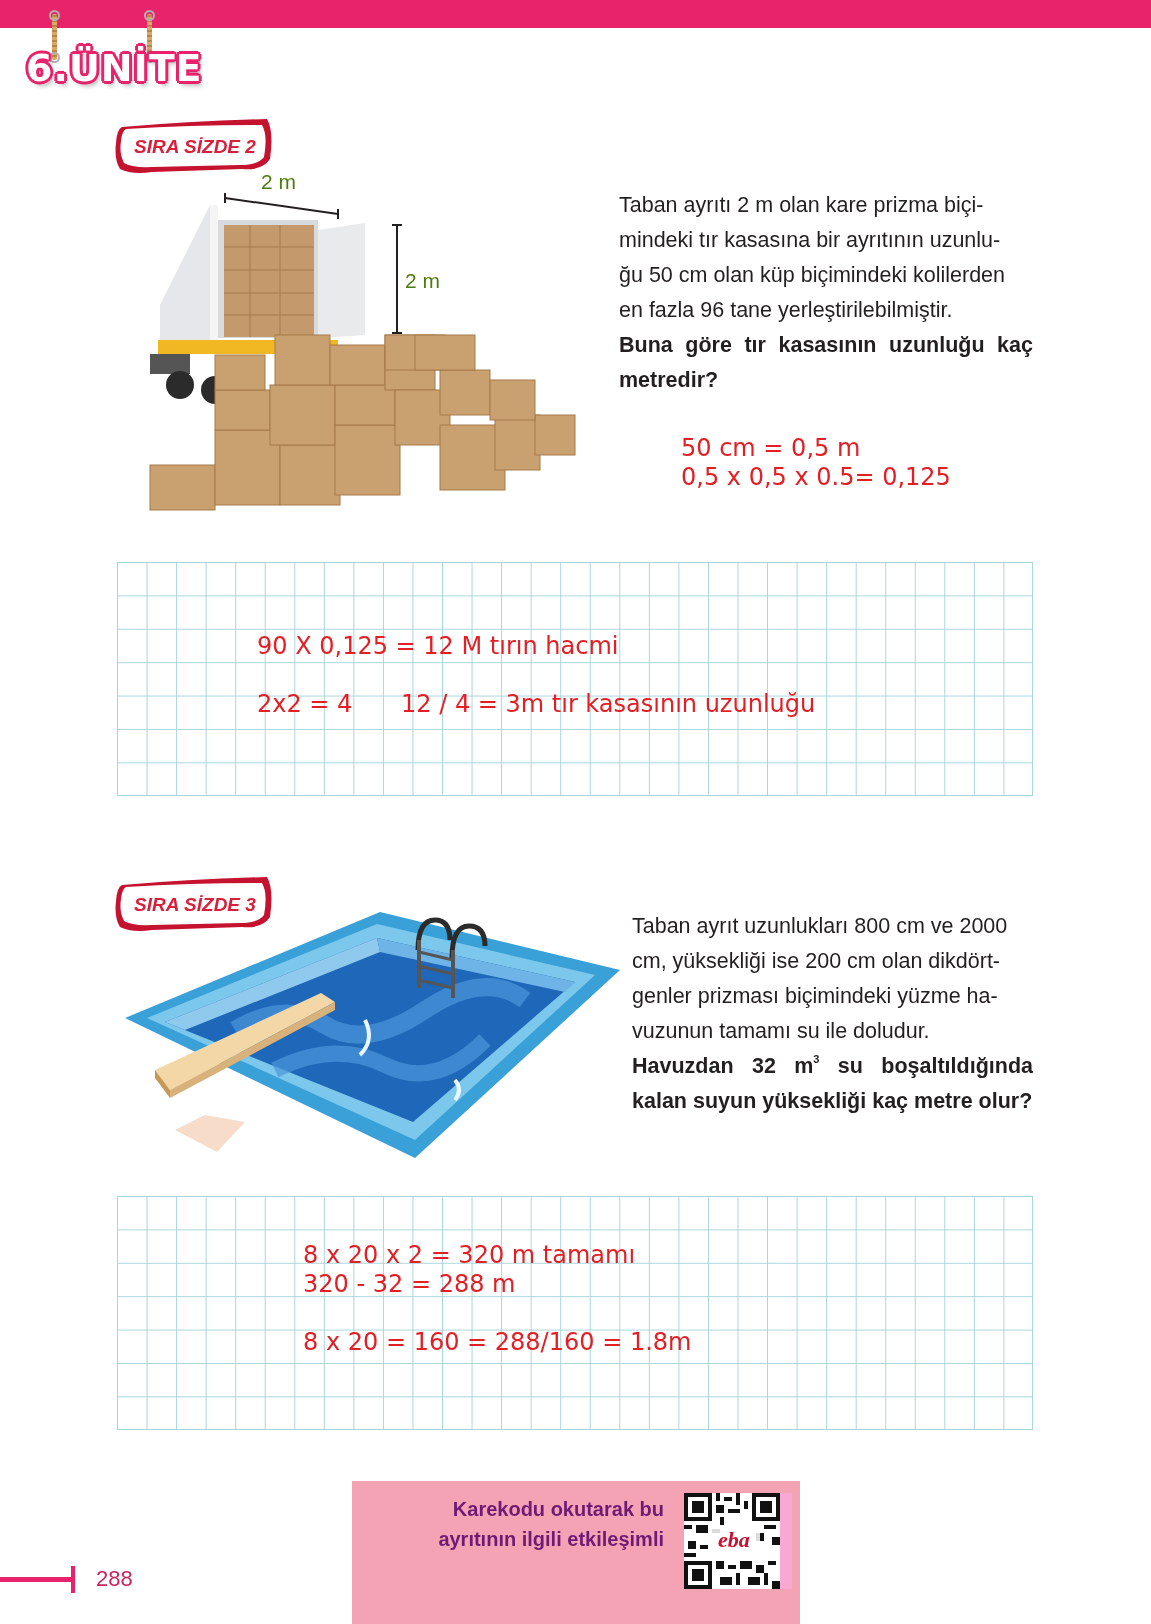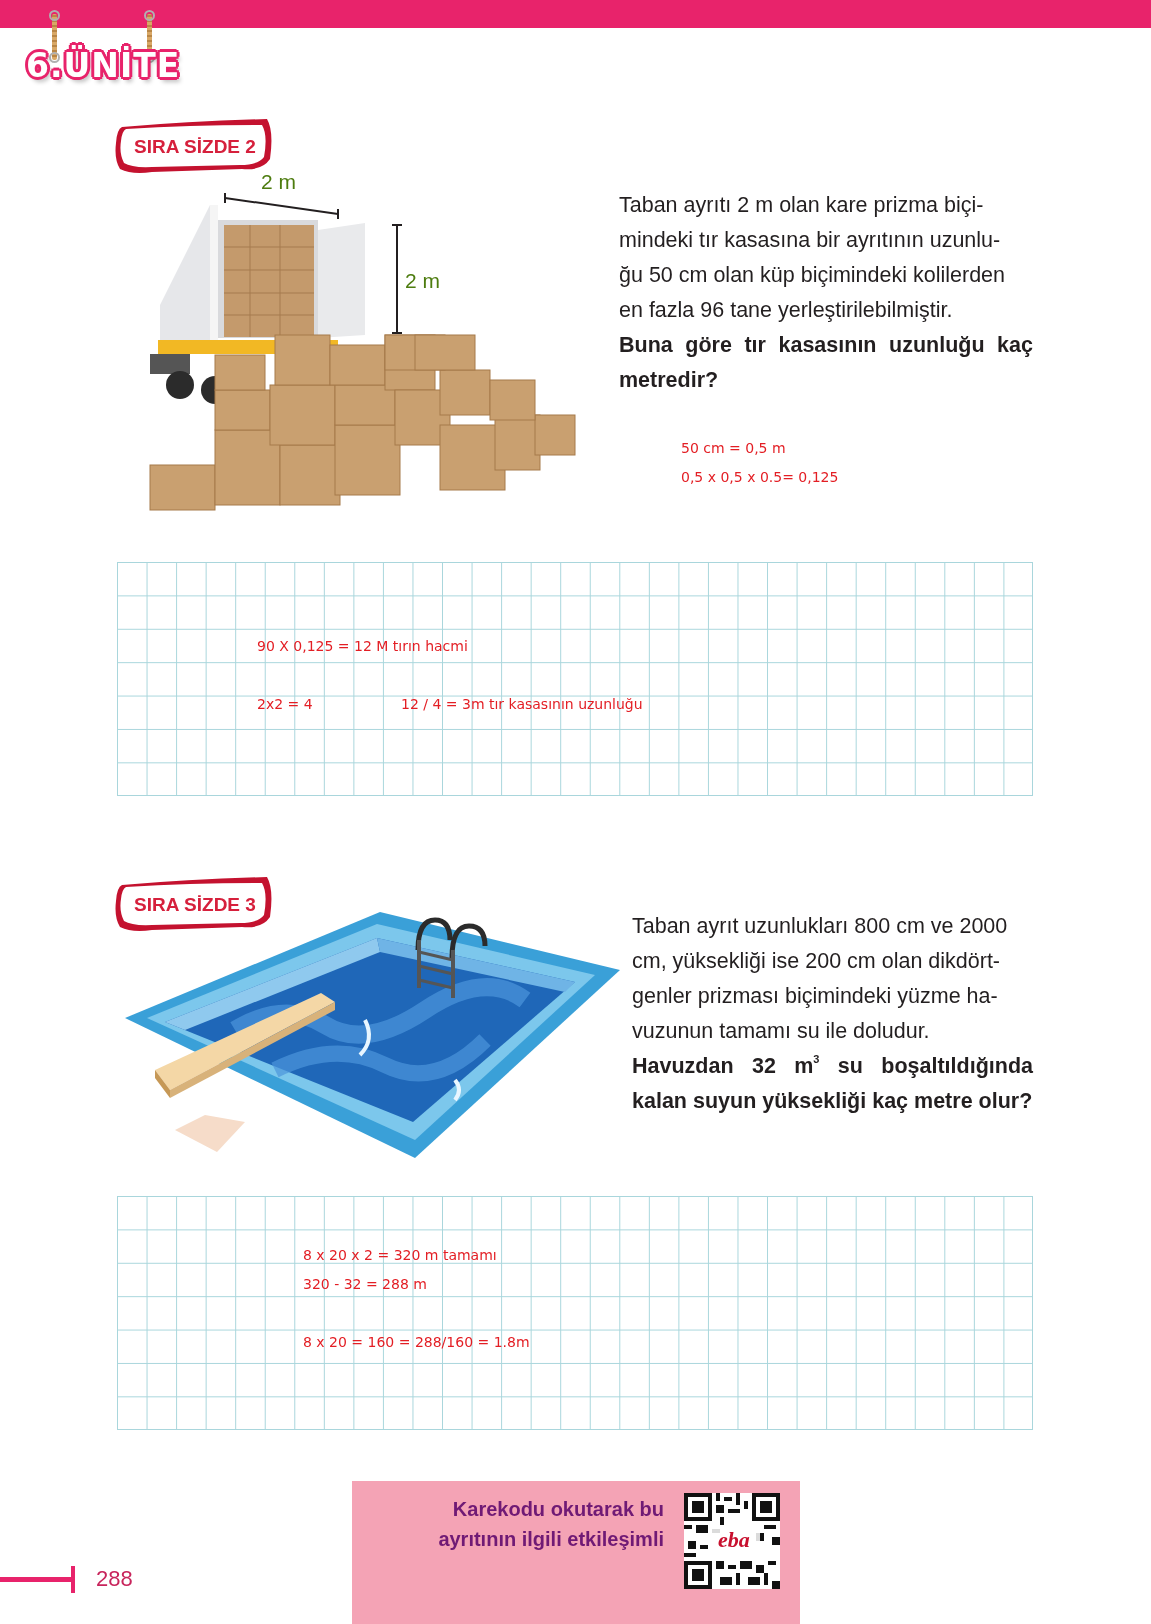--- a/index.html
+++ b/index.html
@@ -1,39 +1,39 @@
 <!DOCTYPE html>
 <html><head>
 <meta charset="utf-8">
 <style>
   html,body{margin:0;padding:0;}
   body{width:1151px;height:1624px;position:relative;background:#ffffff;overflow:hidden;font-family:"Liberation Sans",sans-serif;color:#231f20;}
   .topbar{position:absolute;left:0;top:0;width:1151px;height:28px;background:#e8236b;}
   .unit-logo{position:absolute;left:26px;top:14px;width:140px;height:80px;}
   .rope{position:absolute;top:0;width:5px;height:46px;background:repeating-linear-gradient(0deg,#d9a866 0 3px,#b98646 3px 5px);border-radius:2px;}
   .rope .ring{position:absolute;left:-3px;width:11px;height:11px;border-radius:50%;border:2px solid #b0b0b0;box-sizing:border-box;background:transparent;}
-  .unit-text{position:absolute;left:0;top:32px;font-family:"DejaVu Sans",sans-serif;font-weight:bold;font-size:33px;color:#ffffff;letter-spacing:1px;
+  .unit-text{position:absolute;left:0;top:32px;font-family:"DejaVu Sans",sans-serif;font-weight:bold;font-size:38px;color:#ffffff;letter-spacing:1px;
     text-shadow:-2px -2px 0 #e8236b,2px -2px 0 #e8236b,-2px 2px 0 #e8236b,2px 2px 0 #e8236b,0 3px 0 #e8236b,3px 0 0 #e8236b,-3px 0 0 #e8236b,0 -3px 0 #e8236b,3px 5px 4px rgba(0,0,0,0.25);}
   .unit-text .num{color:#ffffff;}
   .badge{position:absolute;width:162px;height:56px;}
   .badge-shape{position:absolute;left:0;top:0;width:162px;height:56px;}
-  .badge-label{position:absolute;left:0;top:0;width:162px;height:56px;display:flex;align-items:center;justify-content:center;font-weight:bold;font-size:19px;color:#d6203c;padding-left:4px;box-sizing:border-box;}
+  .badge-label{position:absolute;left:0;top:0;width:162px;height:56px;display:flex;align-items:center;justify-content:center;font-weight:bold;font-size:19px;color:#d6203c;padding-left:4px;box-sizing:border-box;font-style:italic;}
   .para{position:absolute;font-size:21.5px;line-height:35px;color:#231f20;text-align:justify;}
   .para p{margin:0;}
   .para .bold{font-weight:bold;}
   .para sup{font-size:11px;vertical-align:top;line-height:20px;}
-  .hand{position:absolute;font-family:"DejaVu Sans",sans-serif;font-size:14px;color:#e31e24;white-space:pre;line-height:29px;}
+  .hand{position:absolute;font-family:"DejaVu Sans",sans-serif;font-size:24px;color:#e31e24;white-space:pre;line-height:29px;}
   .grid{position:absolute;left:117px;width:916px;height:234px;border:1px solid #a9d6dc;box-sizing:border-box;
     background-image:linear-gradient(to right,#a9d6dc 1px,transparent 1px),linear-gradient(to bottom,#a9d6dc 1px,transparent 1px);
     background-size:29.55px 33.4px;background-position:-1px -1px;}
   .figure{position:absolute;}
   .dim-label{position:absolute;font-size:21px;color:#4d7c0f;}
   .qr-box{position:absolute;left:352px;top:1481px;width:448px;height:143px;background:#f4a3b5;}
   .qr-text{position:absolute;left:22px;top:13px;width:290px;text-align:right;font-weight:bold;font-size:20px;line-height:30px;color:#701a75;}
-  .qr-code{position:absolute;left:332px;top:12px;width:96px;height:96px;background:#e5e5e5;}
+  .qr-code{position:absolute;left:332px;top:12px;width:108px;height:96px;background:#f9a8d4;}
   .page-line{position:absolute;left:0;top:1577px;width:73px;height:5px;background:#e8236b;}
   .page-tick{position:absolute;left:71px;top:1566px;width:4px;height:27px;background:#e8236b;}
   .page-num{position:absolute;left:96px;top:1566px;font-size:22px;color:#c8255c;}
 </style>
 </head>
 <body>
 
 <div class="topbar"></div>
 
 <div class="unit-logo">

